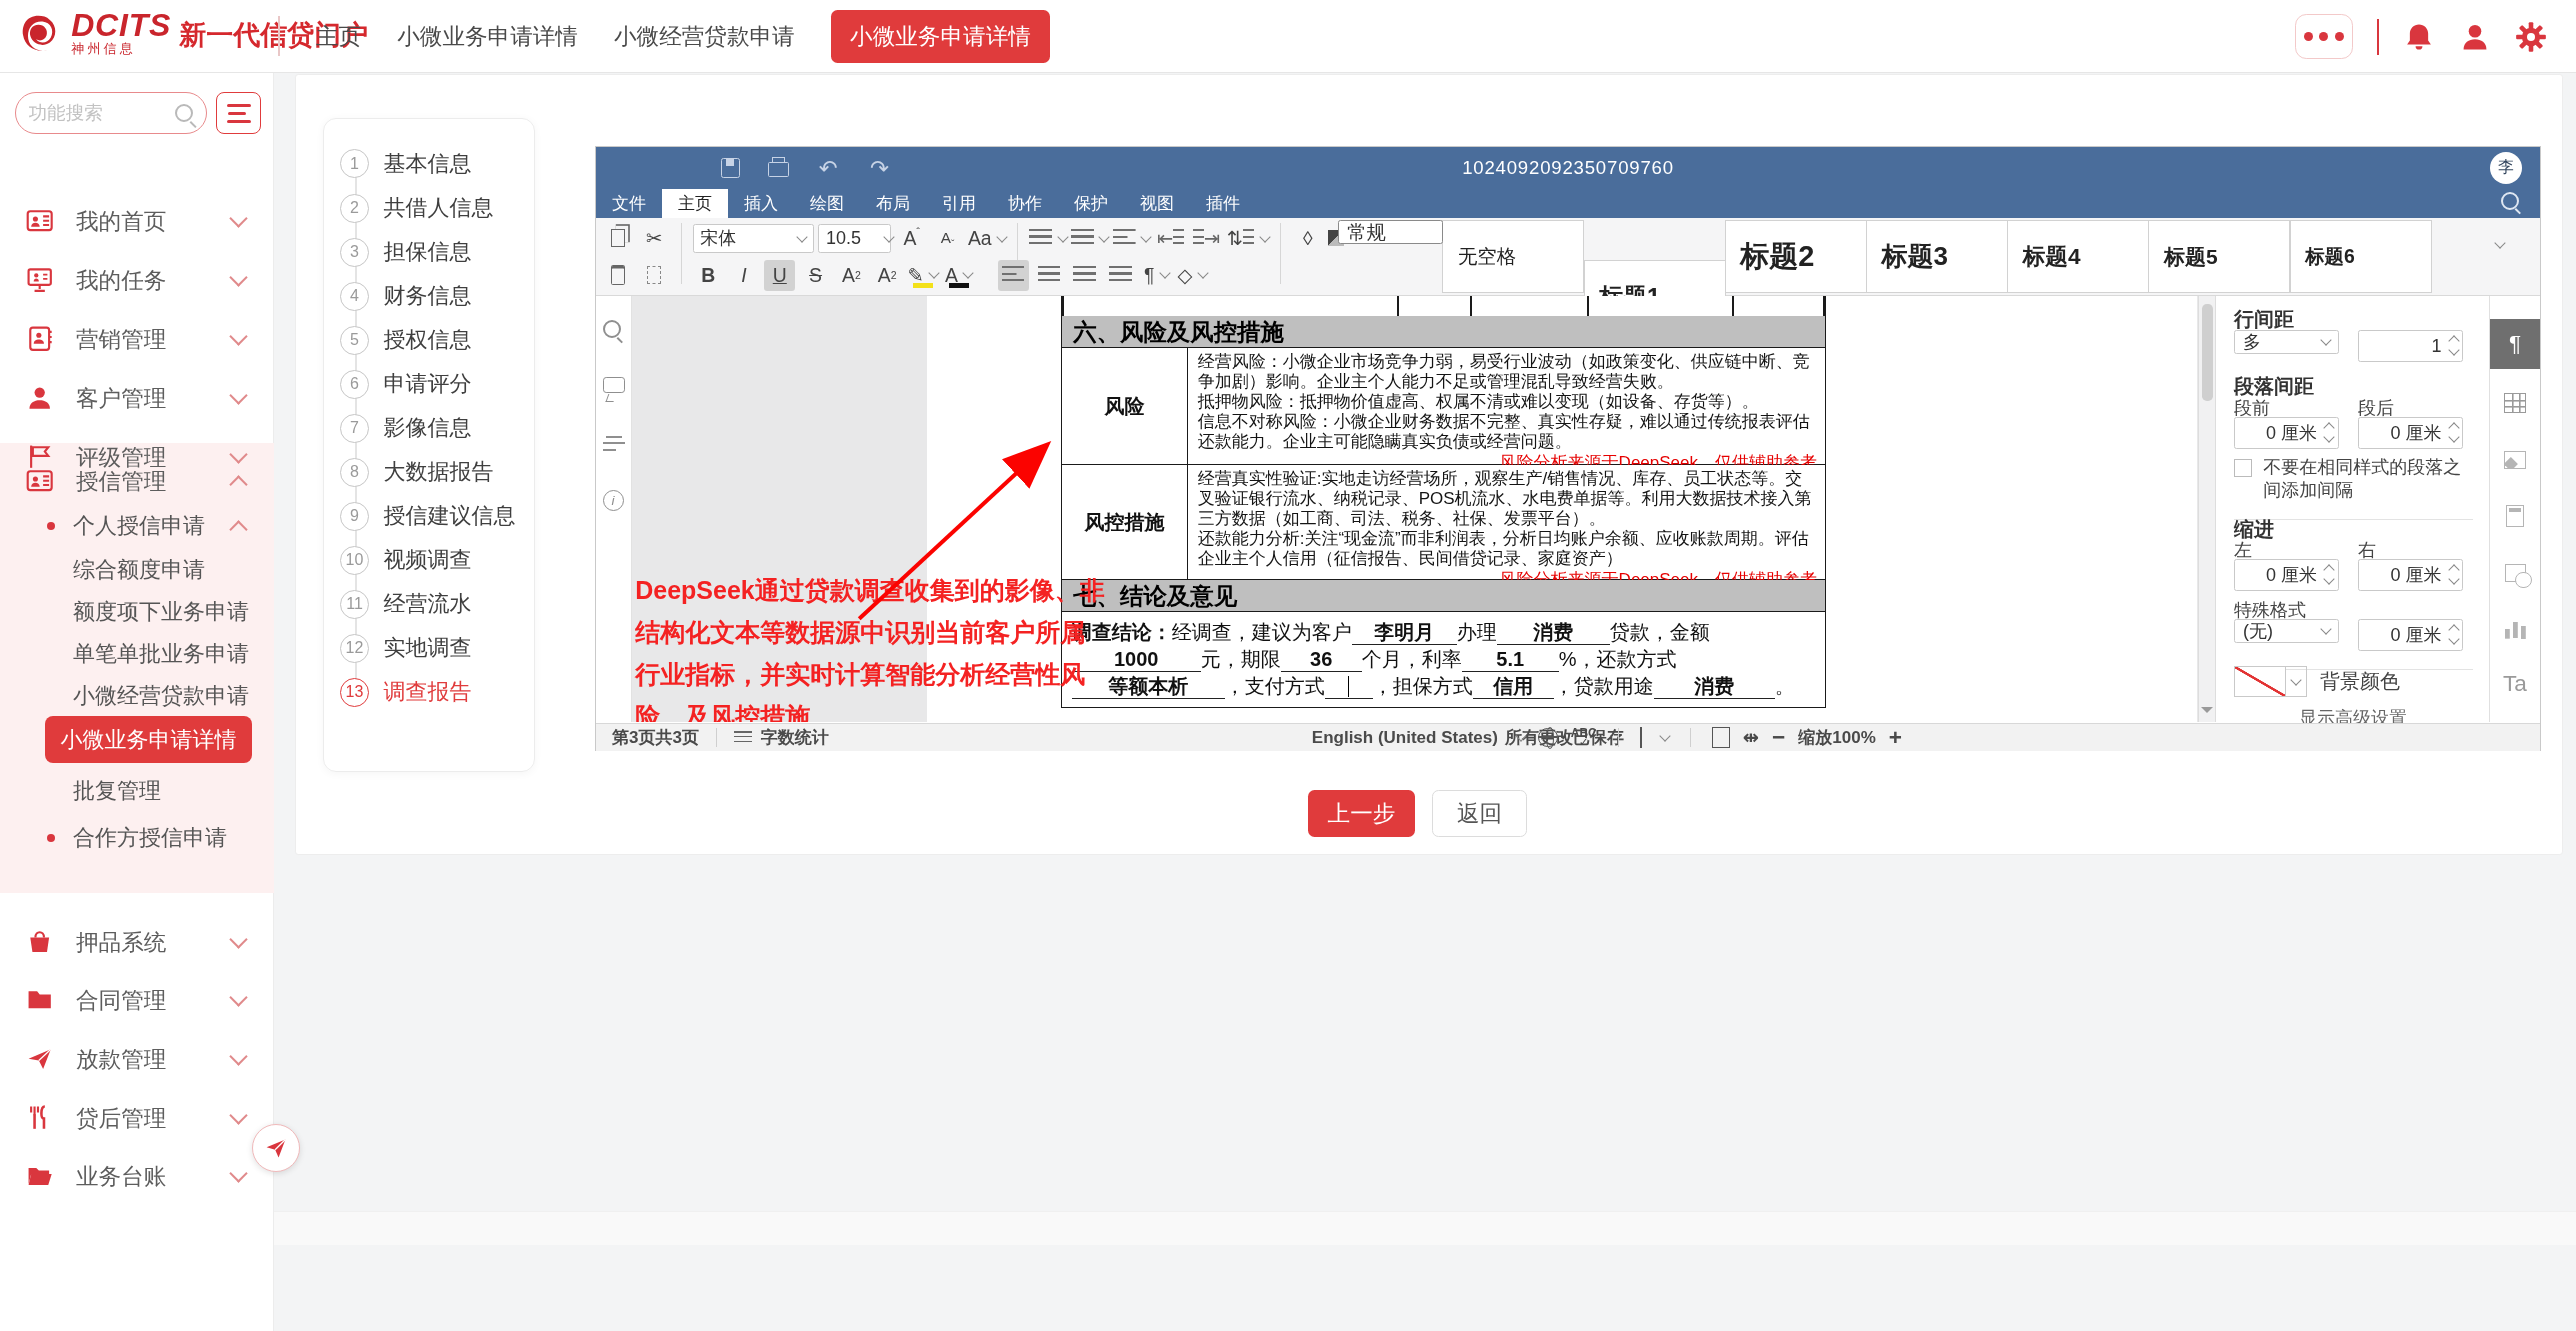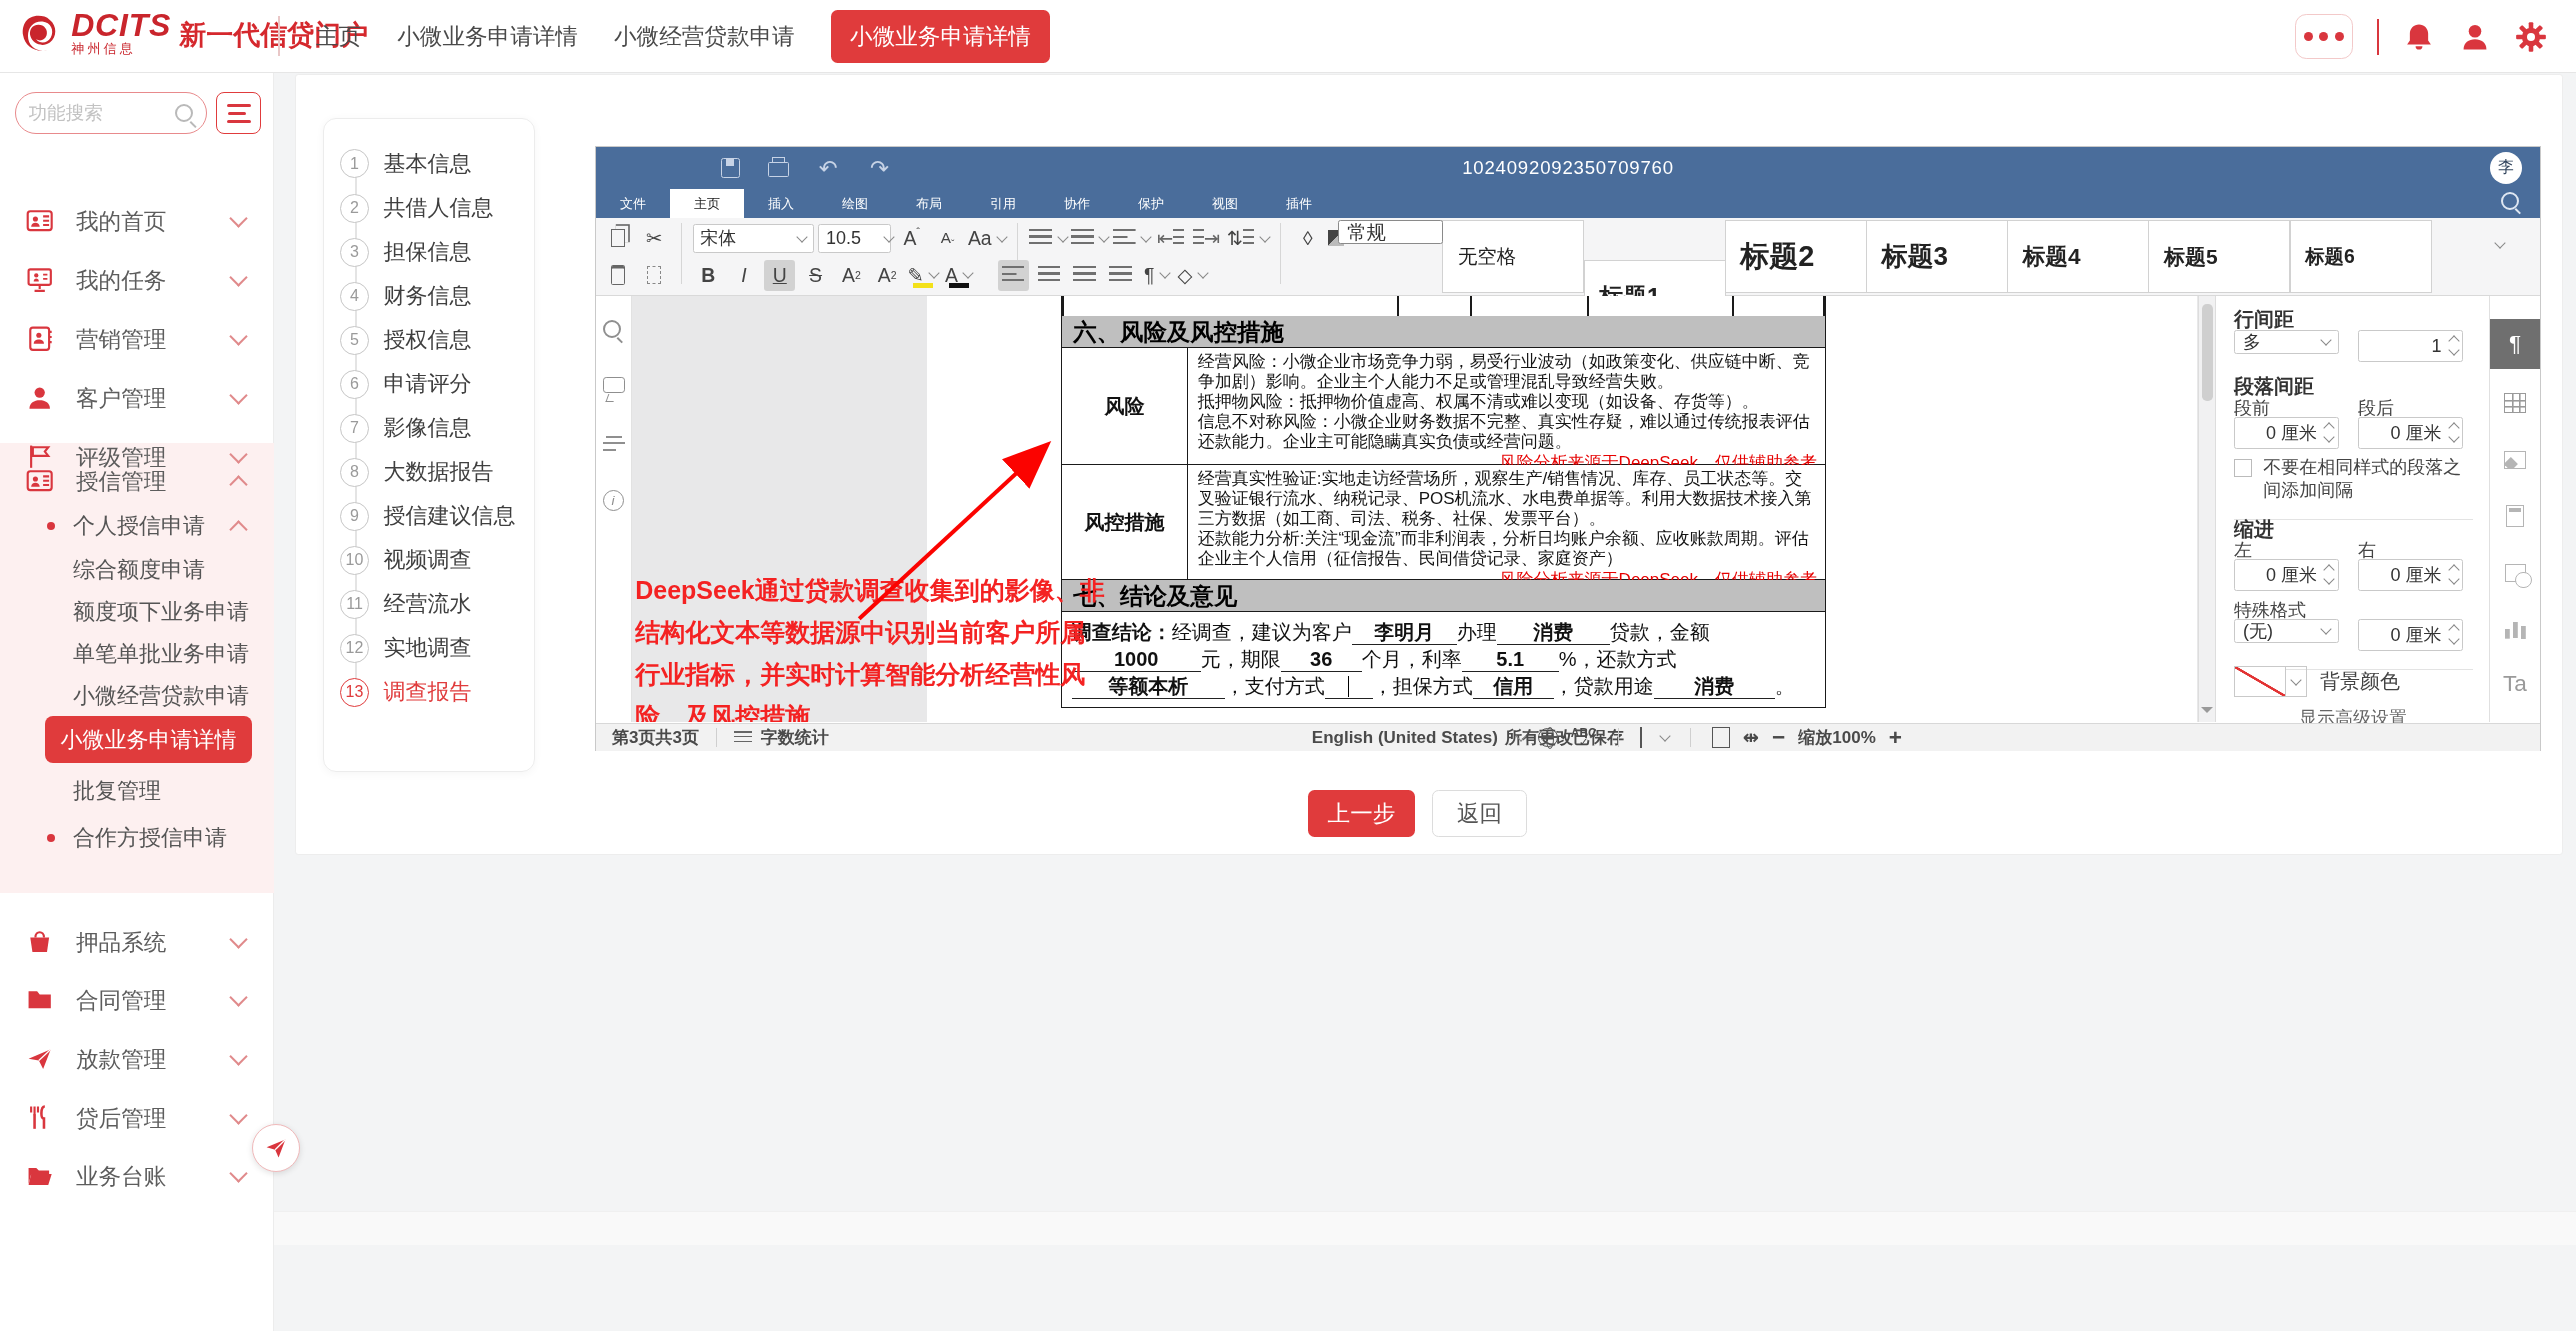--- a/index.html
+++ b/index.html
@@ -76,21 +76,21 @@
   .qi { width:24px; text-align:center; cursor:pointer;}
   .i-save { width:19.4px; height:19.4px; border:1.6px solid #c7d3e6; border-radius:2.4px; position:relative;}
   .i-save:after { content:""; position:absolute; left:4px; top:0; width:8px; height:6.5px; background:#c7d3e6;}
   .i-print { width:21px; height:14.5px; border:1.6px solid #c7d3e6; border-radius:1.6px; position:relative; margin-top:3.2px;}
   .i-print:before { content:""; position:absolute; left:3.2px; top:-6.5px; width:11.3px; height:4.8px; border:1.6px solid #c7d3e6; border-bottom:none;}
   #doc-id { position:absolute; left:0; width:1944px; top:0; height:42px; display:flex; align-items:center;
             justify-content:center; color:#fff; font-size:18.6px; letter-spacing:0.8px;}
   #avatar { position:absolute; right:18px; top:4.8px; width:32px; height:32px; background:#fff; border-radius:50%;
             display:flex; align-items:center; justify-content:center; font-size:16px; color:#33465e; }
   #menubar { position:absolute; left:0; top:42px; width:1944px; height:29px; background:#4a6d9b; display:flex; }
-  .menu-item { color:#fff; font-size:13px; padding:0 24px; display:flex; align-items:center; cursor:pointer;text-align:center;}
+  .menu-item { color:#fff; font-size:17px; padding:0 16px; display:flex; align-items:center; cursor:pointer;text-align:center;}
   .menu-item.active { background:#fff; color:#222; }
   #menubar-search { position:absolute; right:21px; top:45px; width:18px; height:18px; border:2.4px solid #dfe7f2;
                     border-radius:50%; }
   #menubar-search:after { content:""; position:absolute; left:13px; top:13.7px; width:7.3px; height:2.4px;
                           background:#dfe7f2; transform:rotate(45deg); transform-origin:0 0;}
   #toolbar { position:absolute; left:0; top:71px; width:1944px; height:78px; background:#f5f5f6;
              border-bottom:0.8px solid #d9d9d9; }
   .trow { position:absolute; left:6.5px; height:34px; display:flex; align-items:center; gap:4.8px; }
   .tbtn { min-width:31px; height:31px; display:flex; align-items:center; justify-content:center;
           border-radius:3.2px; color:#444; font-size:19.4px; cursor:pointer; position:relative;}

